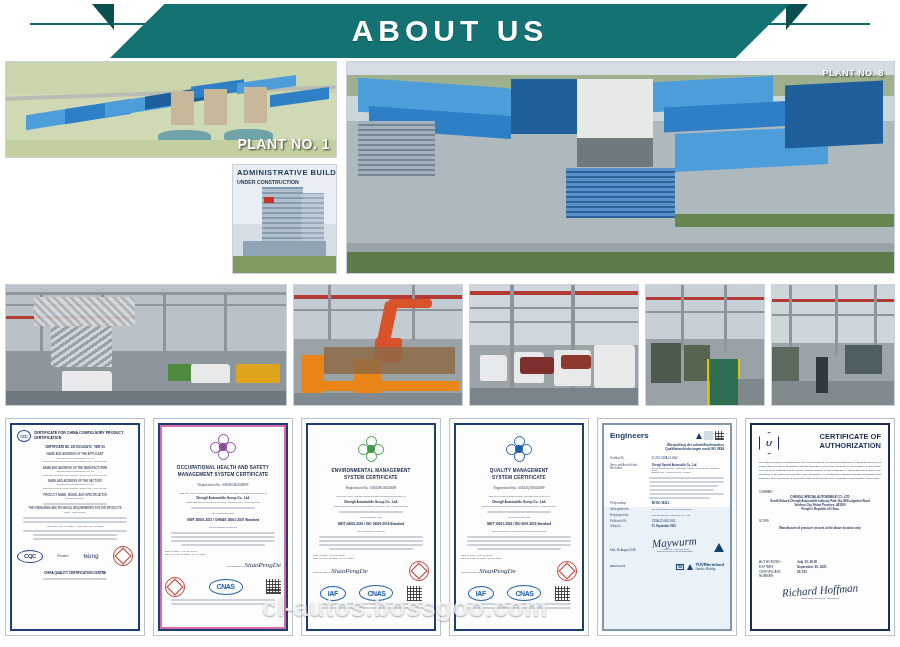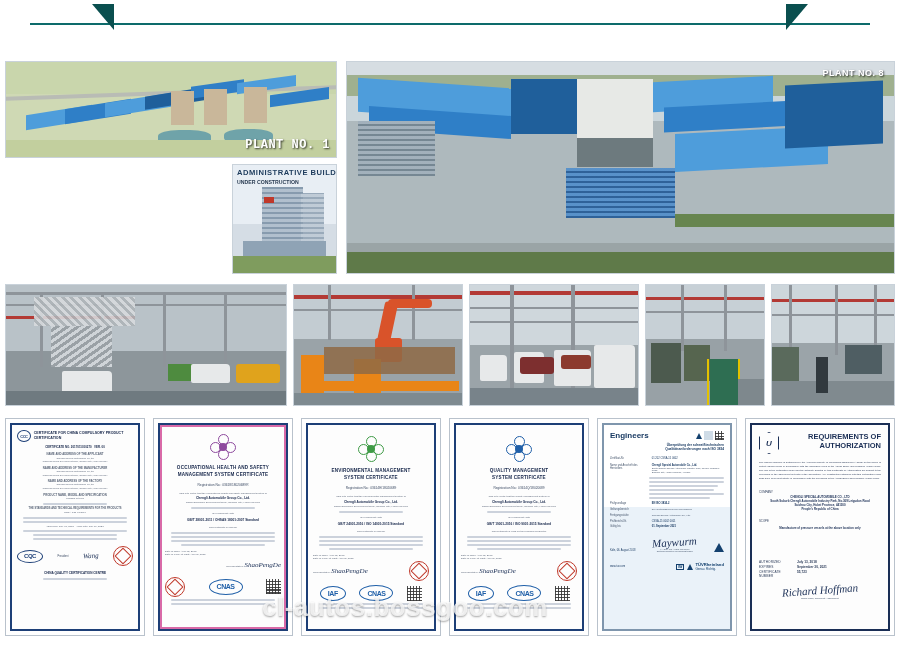--- a/index.html
+++ b/index.html
@@ -210,20 +210,23 @@
 </style>
 </head>
 <body>
 
 <div class="page">
 
   <div class="header">
     <div class="ribbon-rule"></div>
     <div class="ribbon-tail-l"></div>
     <div class="ribbon-tail-r"></div>
+    <div class="ribbon-body">
+      <span class="ribbon-title">ABOUT US</span>
+    </div>
   </div>
 
   <div class="row1">
 
     <div class="photo" id="p-plant1">
       <div class="gfx" style="background:linear-gradient(#dfe7cf 0 32%,#cfd9b4 32% 100%);">
         <div class="grass" style="left:0;top:0;width:100%;height:34%;background:#c9d6ac;"></div>
         <div class="road" style="left:0;top:30%;width:100%;height:4px;transform:skewY(-2deg);"></div>
         <div class="sheet l" style="left:6%;top:50%;width:20%;height:16%;transform:skewY(-9deg);"></div>
         <div class="sheet" style="left:18%;top:44%;width:20%;height:16%;transform:skewY(-9deg);"></div>
@@ -232,21 +235,21 @@
         <div class="sheet" style="left:56%;top:22%;width:16%;height:13%;transform:skewY(-8deg);"></div>
         <div class="sheet l" style="left:70%;top:18%;width:18%;height:12%;transform:skewY(-8deg);"></div>
         <div class="sheet" style="left:80%;top:30%;width:18%;height:13%;transform:skewY(-8deg);"></div>
         <div class="tower" style="left:50%;top:30%;width:7%;height:36%;"></div>
         <div class="tower" style="left:60%;top:28%;width:7%;height:38%;"></div>
         <div class="tower" style="left:72%;top:26%;width:7%;height:38%;"></div>
         <div class="wtr" style="left:46%;top:72%;width:16%;height:16%;"></div>
         <div class="wtr" style="left:66%;top:70%;width:15%;height:16%;"></div>
         <div class="grass" style="left:0;top:82%;width:100%;height:18%;background:#c2cf9e;"></div>
       </div>
-      <div class="cap" style="right:6px; bottom:5px; font-size:12px;font-family:Liberation Mono, monospace;">PLANT NO. 1</div>
+      <div class="cap" style="right:6px; bottom:5px; font-size:14px;">PLANT NO. 1</div>
     </div>
 
 
     <div class="photo" id="p-admin">
       <div class="gfx" style="background:linear-gradient(#e8eef4 0 55%,#d5dde5 55% 100%);">
         <div class="bld" style="left:28%;top:20%;width:40%;height:62%;background:#9fb0c0;"></div>
         <div class="bld" style="left:66%;top:26%;width:22%;height:56%;background:#b4c2ce;"></div>
         <div style="position:absolute;left:28%;top:20%;width:40%;height:62%;
                     background:repeating-linear-gradient(0deg,#7f94a8 0 2px,#b7c5d2 2px 5px);opacity:.75;"></div>
         <div style="position:absolute;left:66%;top:26%;width:22%;height:56%;
@@ -654,21 +657,21 @@
           </div>
         </div>
       </div>
     </div>
 
     <div class="cert" style="left:745px;width:150px;">
       <div class="cert-inner" style="border-color:#1a2e55;padding:7px 7px;">
         <div style="display:flex;justify-content:space-between;align-items:flex-start;">
           <div class="asme-mark">U</div>
           <div class="asme-title">
-            <div>REQUIREMENTS OF</div>
+            <div>CERTIFICATE OF</div>
             <div>AUTHORIZATION</div>
           </div>
         </div>
         <div style="margin-top:7px;font-size:2.5px;line-height:1.6;color:#2a3a58;text-align:justify;">The named company is authorized by the American Society of Mechanical Engineers (ASME) for the scope of activity shown below in accordance with the applicable rules of the ASME Boiler and Pressure Vessel Code. The use of the certification mark and the authority granted by this Certificate of Authorization are subject to the provisions of the agreement set forth in the application. Any construction stamped with this certification mark shall have been built strictly in accordance with the provisions of the ASME Boiler and Pressure Vessel Code.</div>
 
         <div style="margin-top:9px;font-size:2.8px;color:#2a3a58;">COMPANY</div>
         <div style="text-align:center;margin-top:1px;">
           <div style="font-size:2.9px;font-weight:700;color:#1a2e55;">CHENGLI SPECIAL AUTOMOBILE CO., LTD</div>
           <div style="font-size:2.9px;font-weight:700;color:#1a2e55;">South Suburb Chengli Automobile Industry Park, No.369 Leigudun Road</div>
           <div style="font-size:2.9px;font-weight:700;color:#1a2e55;">Suizhou City, Hubei Province, 441300</div>

